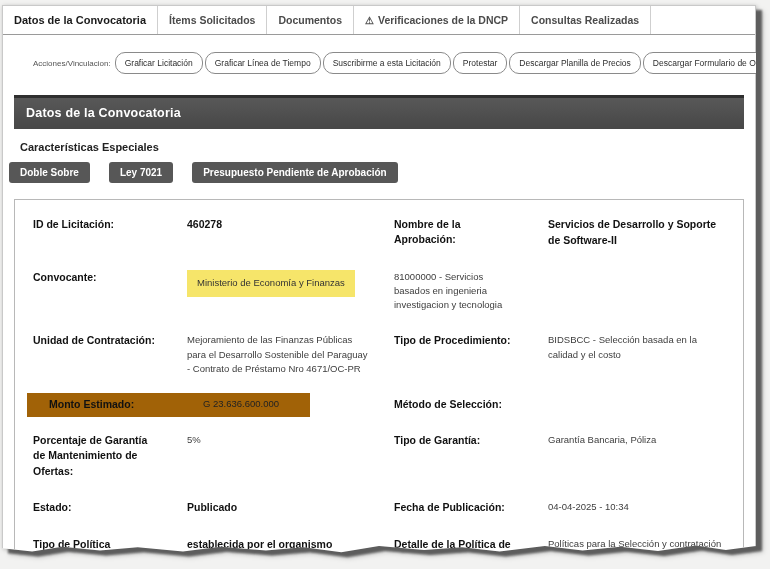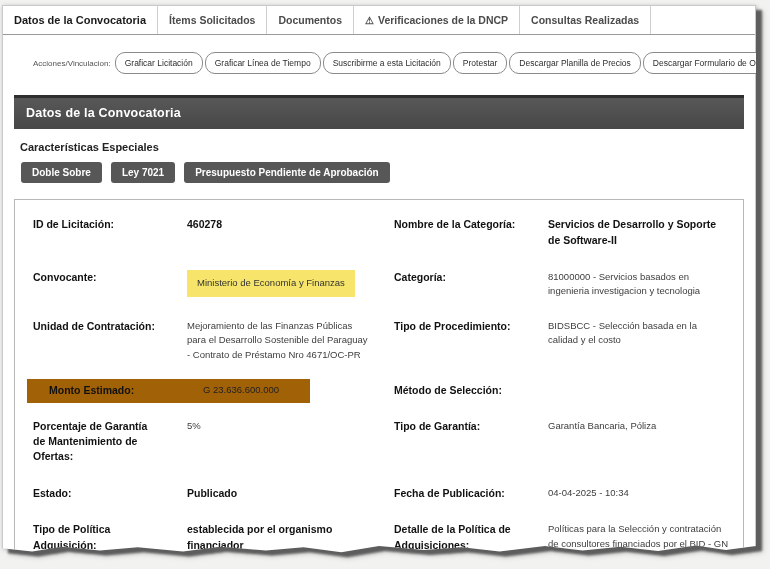--- a/index.html
+++ b/index.html
@@ -26,21 +26,21 @@
   .btn { font-size:8.5px; color:#2d2d2d; background:#fff; border:1px solid #8a8a8a; border-radius:10px;
     padding:5px 9px; white-space:nowrap; cursor:pointer; font-family:"Liberation Sans", sans-serif; }
 
   
   .section-header { margin:21px 11px 0 11px; background:linear-gradient(#585858,#474747);
     border-top:3px solid #2f2f2f; color:#ffffff; font-weight:bold; font-size:12.5px;
     padding:8px 12px 9px 12px; letter-spacing:0.2px; }
 
   
   .special-title { margin:12px 0 9px 17px; font-size:11px; font-weight:bold; color:#222; }
-  .badges { display:flex; gap:9px; margin-left:18px; }
+  .badges { display:flex; gap:19px; margin-left:6px; }
   .badge { background:#575757; color:#fff; font-weight:bold; font-size:10px; padding:5px 11px;
     border-radius:3px; white-space:nowrap; }
 
   
   .panel { margin:16px 11px 0 11px; border:1px solid #b8b8b8; border-bottom:none;
     padding:17px 14px 40px 18px; min-height:330px; }
   .grid { display:grid; grid-template-columns:1fr 1fr; column-gap:26px; row-gap:21px; }
   .cell { display:grid; grid-template-columns:126px 1fr; column-gap:28px; align-items:start; }
   .lbl { font-size:10.5px; font-weight:bold; color:#111; line-height:1.45; }
   .val { font-size:9.5px; color:#3d3d3d; line-height:1.5; }
@@ -95,30 +95,29 @@
   </div>
 
   <div class="panel">
     <div class="grid">
 
       <div class="cell">
         <span class="lbl">ID de Licitación:</span>
         <span class="val strong">460278</span>
       </div>
       <div class="cell">
-        <span class="lbl">Nombre de la Categoría:</span>
+        <span class="lbl">Nombre de la Aprobación:</span>
         <span class="val strong">Servicios de Desarrollo y Soporte de Software-II</span>
       </div>
 
       <div class="cell">
         <span class="lbl">Convocante:</span>
         <span><span class="val hl-chip">Ministerio de Economía y Finanzas</span></span>
       </div>
       <div class="cell">
-        <span class="lbl">Categoría:</span>
         <span class="val">81000000 - Servicios basados en ingenieria investigacion y tecnologia</span>
       </div>
 
       <div class="cell">
         <span class="lbl">Unidad de Contratación:</span>
         <span class="val">Mejoramiento de las Finanzas Públicas para el Desarrollo Sostenible del Paraguay - Contrato de Préstamo Nro 4671/OC-PR</span>
       </div>
       <div class="cell">
         <span class="lbl">Tipo de Procedimiento:</span>
         <span class="val">BIDSBCC - Selección basada en la calidad y el costo</span>

